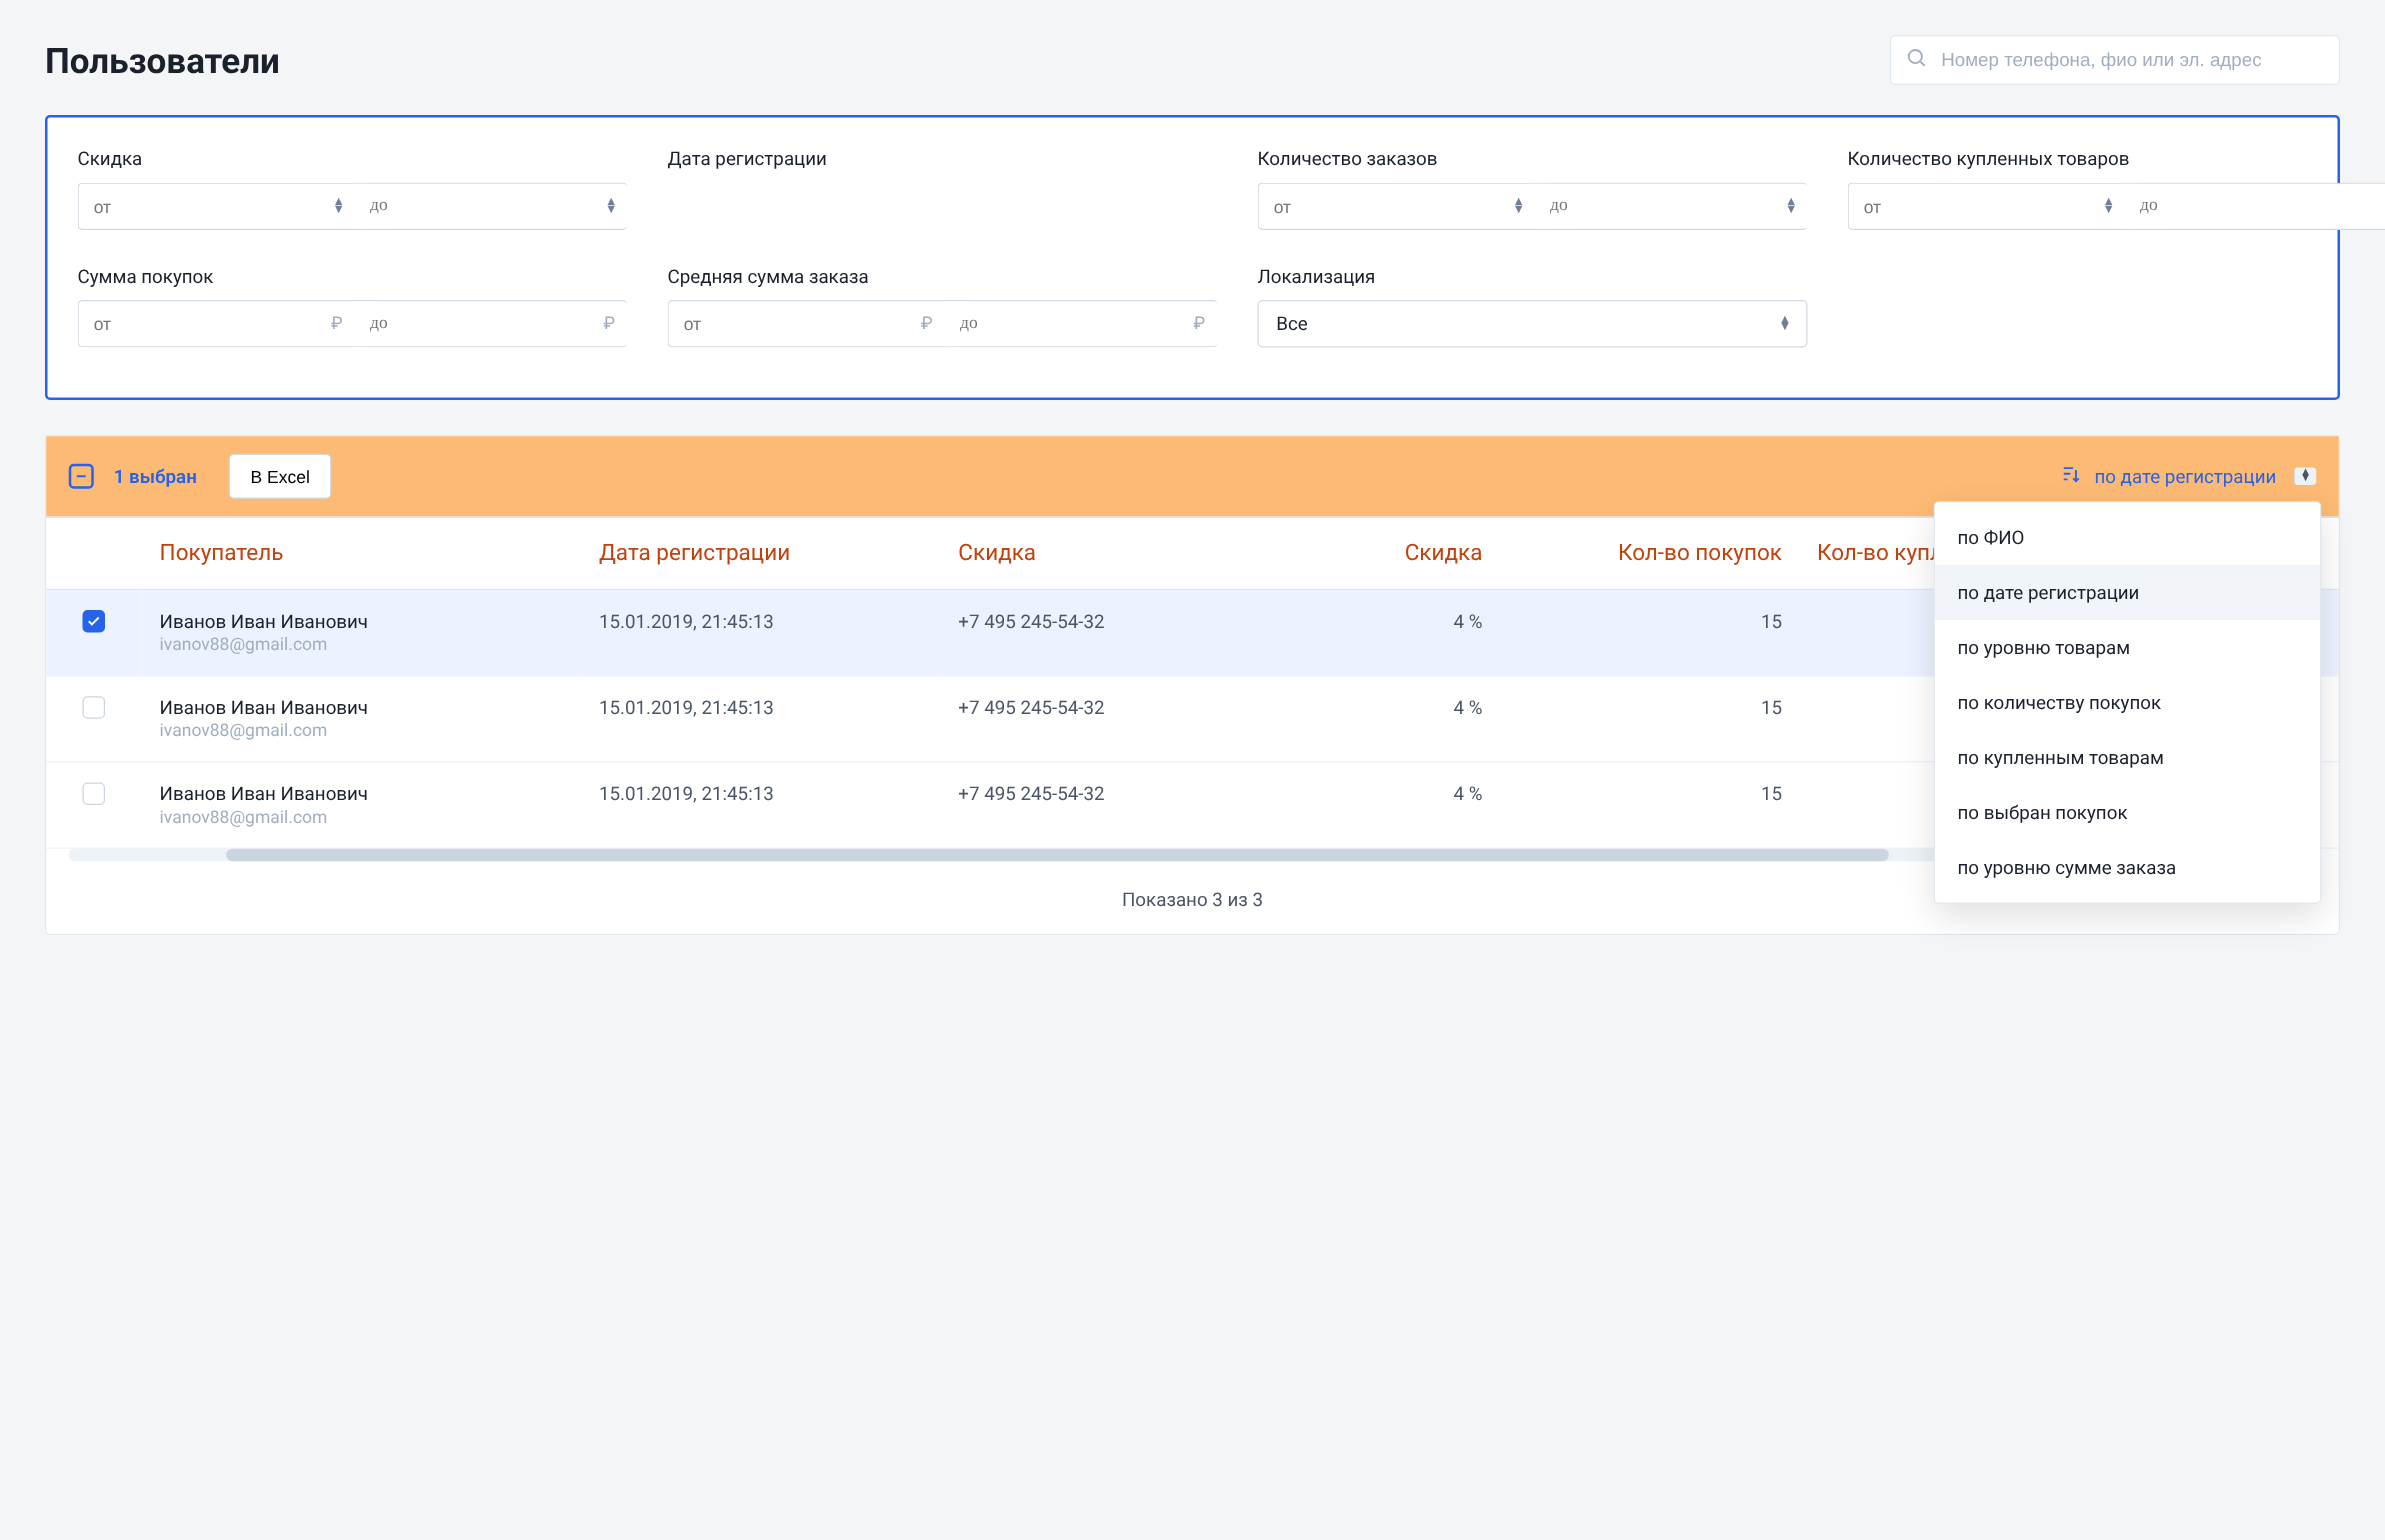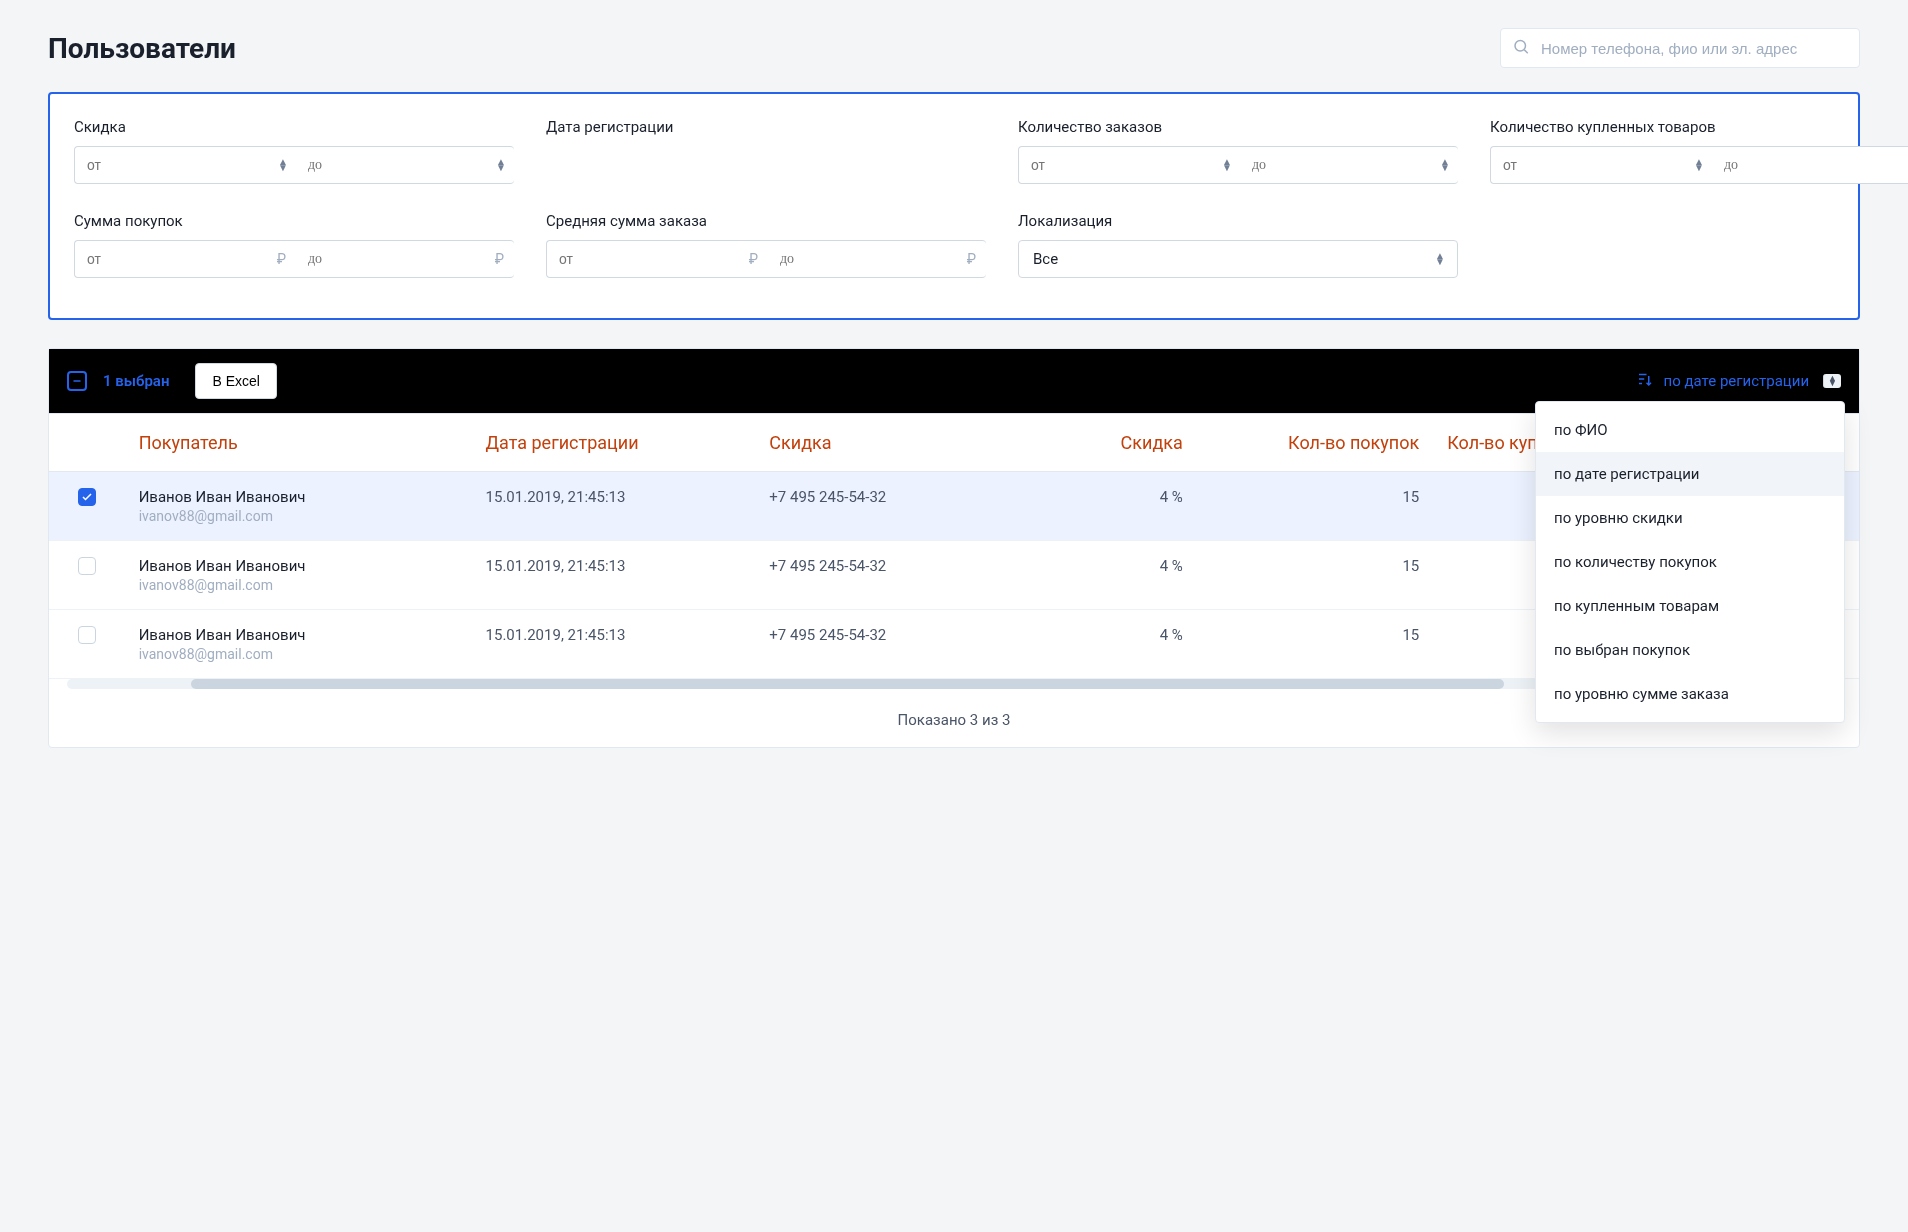--- a/index.html
+++ b/index.html
@@ -1,17 +1,17 @@
 <!DOCTYPE html>
 <html><head>
 <meta charset="utf-8">
 <style>
 * { box-sizing: border-box; margin: 0; padding: 0; }
 body { font-family: -apple-system, BlinkMacSystemFont, "Segoe UI", Roboto, sans-serif; background: #f3f5f7; color: #1a202c; font-size: 14px; }
-.page { padding: 28px 48px; }
+.page { padding: 28px 36px; }
 .header { display: flex; justify-content: space-between; align-items: center; margin-bottom: 24px; }
 .page-title { font-size: 28px; font-weight: 700; color: #1a202c; }
 .search-wrap { position: relative; width: 360px; }
 .search-input { width: 100%; height: 40px; border: 1px solid #e2e8f0; border-radius: 4px; padding: 0 12px 0 40px; font-size: 15px; color: #718096; background: #fff; }
 .search-input::placeholder { color: #a0aec0; }
 .search-icon { position: absolute; left: 12px; top: 50%; transform: translateY(-50%); color: #a0aec0; }
 
 .filters-panel { border: 2px solid #2563eb; border-radius: 4px; background: #fff; padding: 24px 24px 18px; margin-bottom: 28px; }
 .filters-grid { display: grid; grid-template-columns: repeat(4, 1fr); gap: 28px 32px; margin-bottom: 22px; }
 .filter-group { display: flex; flex-direction: column; gap: 10px; }
@@ -29,21 +29,21 @@
 .date-select, .locale-select { height: 38px; border: 1px solid #d1d9e0; border-radius: 4px; padding: 0 34px 0 14px; font-size: 15px; color: #1a202c; background: #fff; position: relative; display: flex; align-items: center; }
 .select-chevron { position: absolute; right: 12px; top: 50%; transform: translateY(-50%); color: #718096; }
 .select-stepper { position: absolute; right: 12px; top: 50%; transform: translateY(-50%); color: #718096; font-size: 10px; display: flex; flex-direction: column; line-height: 6px; }
 
 .filters-footer { display: flex; justify-content: space-between; align-items: center; }
 .all-params { color: #2563eb; font-size: 15px; display: inline-flex; align-items: center; gap: 10px; cursor: pointer; }
 .all-params-chevron { font-size: 12px; }
 .show-btn { background: #2563eb; color: #fff; border: none; border-radius: 4px; height: 42px; padding: 0 22px; font-size: 15px; cursor: pointer; }
 
 .table-panel { background: #fff; border: 1px solid #e2e8f0; border-radius: 4px; position: relative; }
-.table-toolbar { display: flex; align-items: center; justify-content: space-between; padding: 14px 18px; border-bottom: 1px solid #e2e8f0; background: #000000; }
+.table-toolbar { display: flex; align-items: center; justify-content: space-between; padding: 14px 18px; border-bottom: 1px solid #e2e8f0; background: #fdba74; }
 .toolbar-left { display: flex; align-items: center; gap: 16px; }
 .partial-check { width: 20px; height: 20px; border: 2px solid #2563eb; border-radius: 4px; display: flex; align-items: center; justify-content: center; color: #2563eb; font-weight: 900; cursor: pointer; }
 .selected-count { color: #2563eb; font-weight: 600; font-size: 15px; }
 .excel-btn { background: #fff; border: 1px solid #d1d9e0; border-radius: 4px; height: 36px; padding: 0 16px; font-size: 14px; cursor: pointer; margin-left: 10px; }
 .toolbar-right { display: flex; align-items: center; gap: 10px; color: #2563eb; font-size: 15px; }
 .sort-icon { color: #2563eb; }
 .sort-stepper-btn { background: #edf2f7; border-radius: 3px; padding: 2px 4px; display: inline-flex; flex-direction: column; line-height: 5px; font-size: 9px; color: #4a5568; border-left: 1px solid #d1d9e0; margin-left: 4px; }
 
 .table { width: 100%; border-collapse: collapse; table-layout: fixed; }
 .table th { text-align: left; font-weight: 400; color: #c2410c; font-size: 18px; padding: 18px 14px; border-bottom: 1px solid #e2e8f0; }
@@ -260,20 +260,20 @@
 
     <div class="scroll-track">
       <div class="scroll-thumb"></div>
     </div>
 
     <div class="footer">Показано 3 из 3</div>
 
     <div class="sort-menu" id="sort-menu">
         <div class="sort-item">по ФИО</div>
         <div class="sort-item active">по дате регистрации</div>
-        <div class="sort-item">по уровню скидки</div>
+        <div class="sort-item">по уровню товарам</div>
         <div class="sort-item">по количеству покупок</div>
         <div class="sort-item">по купленным товарам</div>
         <div class="sort-item">по выбран покупок</div>
         <div class="sort-item">по уровню сумме заказа</div>
       </div>
   </div>
 </div>
 
 </body></html>

